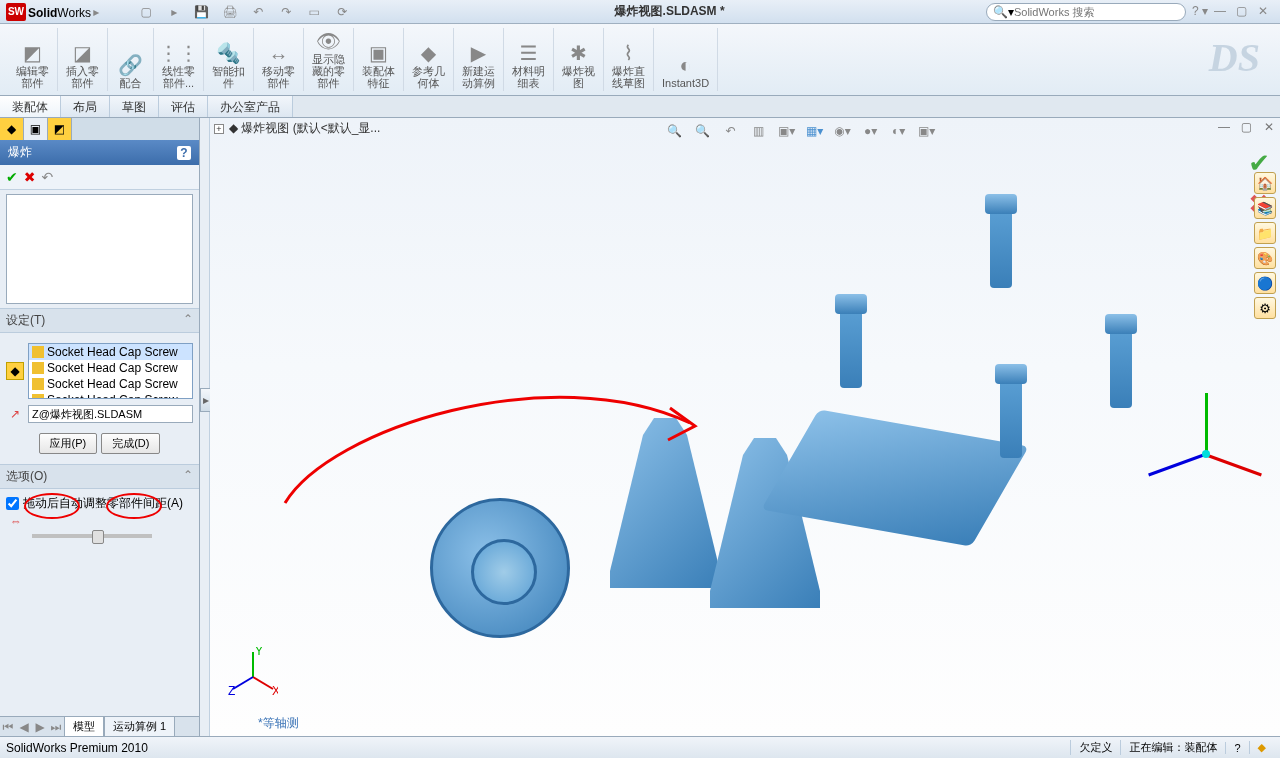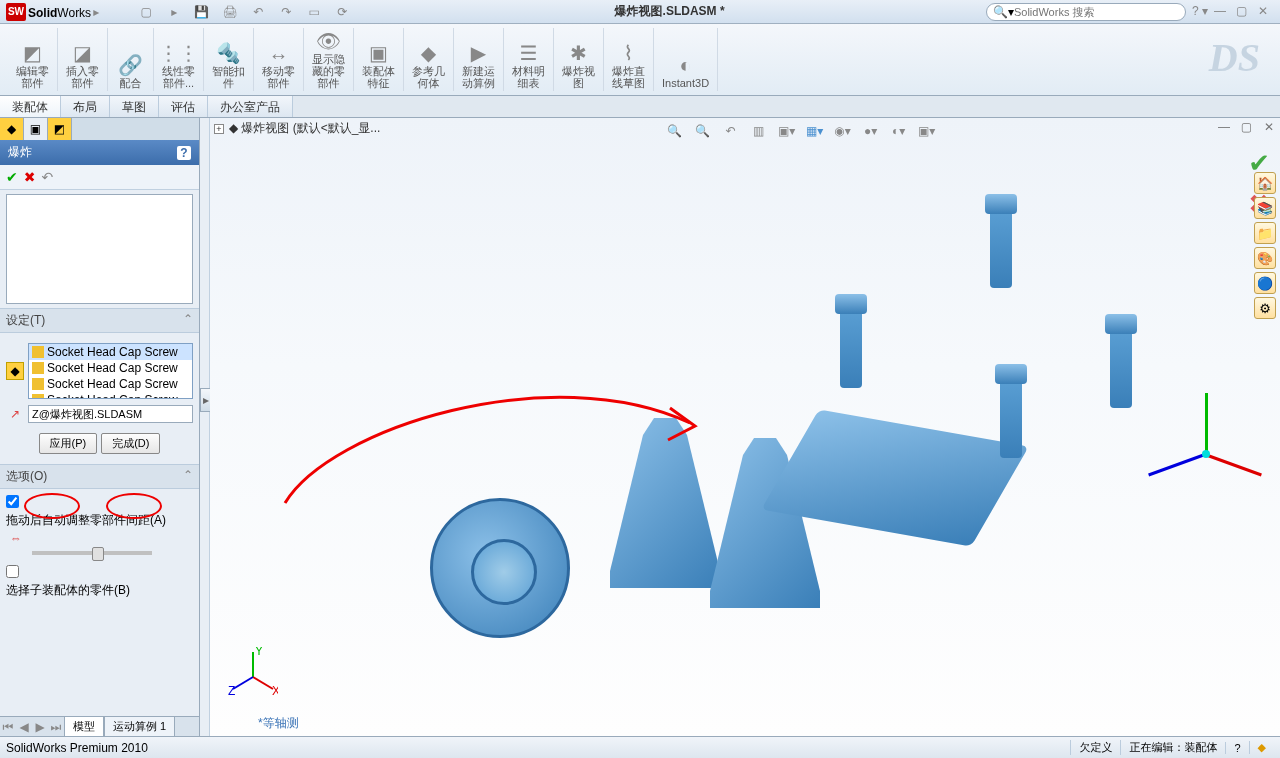--- a/index.html
+++ b/index.html
@@ -49,21 +49,21 @@
 .pmgr-body { padding:4px 6px; }
 .comp-list { background:#fff; border:1px solid #7fa0c4; height:56px; overflow:auto; font-size:11px; }
 .comp-list .row { padding:1px 3px; display:flex; align-items:center; gap:3px; }
 .comp-list .row.sel { background:#cce3ff; }
 .comp-list .ci { width:12px; height:12px; background:#f0c030; }
 .field-row { display:flex; align-items:center; gap:4px; margin-top:6px; }
 .field-row .ficon { width:18px; height:18px; display:flex; align-items:center; justify-content:center; }
 .field-row input { flex:1; border:1px solid #9ab; padding:1px 3px; height:18px; font-size:11px; }
 .btn-row { display:flex; gap:4px; margin:10px 0 6px 0; justify-content:center; }
 .btn-row button { padding:2px 10px; border:1px solid #888; background:linear-gradient(#fdfdfd,#e6e6e6); border-radius:2px; cursor:pointer; font-size:11px; }
-.opt-chk { display:flex; align-items:flex-start; gap:4px; padding:2px 0; font-size:11px;flex-direction:column; }
+.opt-chk { display:flex; align-items:center; gap:4px; padding:2px 0; font-size:11px; }
 .slider { width:120px; height:4px; background:#c0c0c0; margin:6px 0 8px 26px; position:relative; }
 .slider::after { content:""; position:absolute; left:50%; top:-4px; width:10px; height:12px; background:#e0e0e0; border:1px solid #888; border-radius:2px; }
 .reuse-btn { margin:6px auto 4px; display:block; padding:4px 10px; border:1px solid #888; background:linear-gradient(#fdfdfd,#e6e6e6); border-radius:2px; font-size:11px; text-align:center; width:130px; }
 .pmgr-foot { margin-top:auto; height:20px; background:#d8e2ec; display:flex; align-items:center; border-top:1px solid #9ab; }
 .pmgr-foot .navbtn { width:16px; text-align:center; color:#888; }
 .pmgr-foot .ftab { padding:2px 8px; border-left:1px solid #9ab; border-right:1px solid #9ab; background:#eef3f9; font-size:11px; }
 .pmgr-foot .ftab.act { background:#fff; }
 
 
 .splitter { width:10px; background:#e8eef5; border-right:1px solid #c0d0e0; position:relative; }
@@ -292,24 +292,20 @@
       <span>选项(O)</span>
       <span class="chev">⌃</span>
     </div>
     <div class="pmgr-body">
       <label class="opt-chk">
         <input type="checkbox" checked="" style="">
           <span>拖动后自动调整零部件间距(A)</span>
       </label>
       <div style="color:#d44;margin-left:4px">⇔</div>
       <div class="slider"></div>
-      <label class="opt-chk">
-        <input type="checkbox" style="">
-          <span>选择子装配体的零件(B)</span>
-      </label>
     </div>
 
     <div class="pmgr-foot">
       <span class="navbtn">⏮</span>
       <span class="navbtn">◀</span>
       <span class="navbtn">▶</span>
       <span class="navbtn">⏭</span>
       <span class="ftab act">模型</span>
       <span class="ftab">运动算例 1</span>
     </div>

